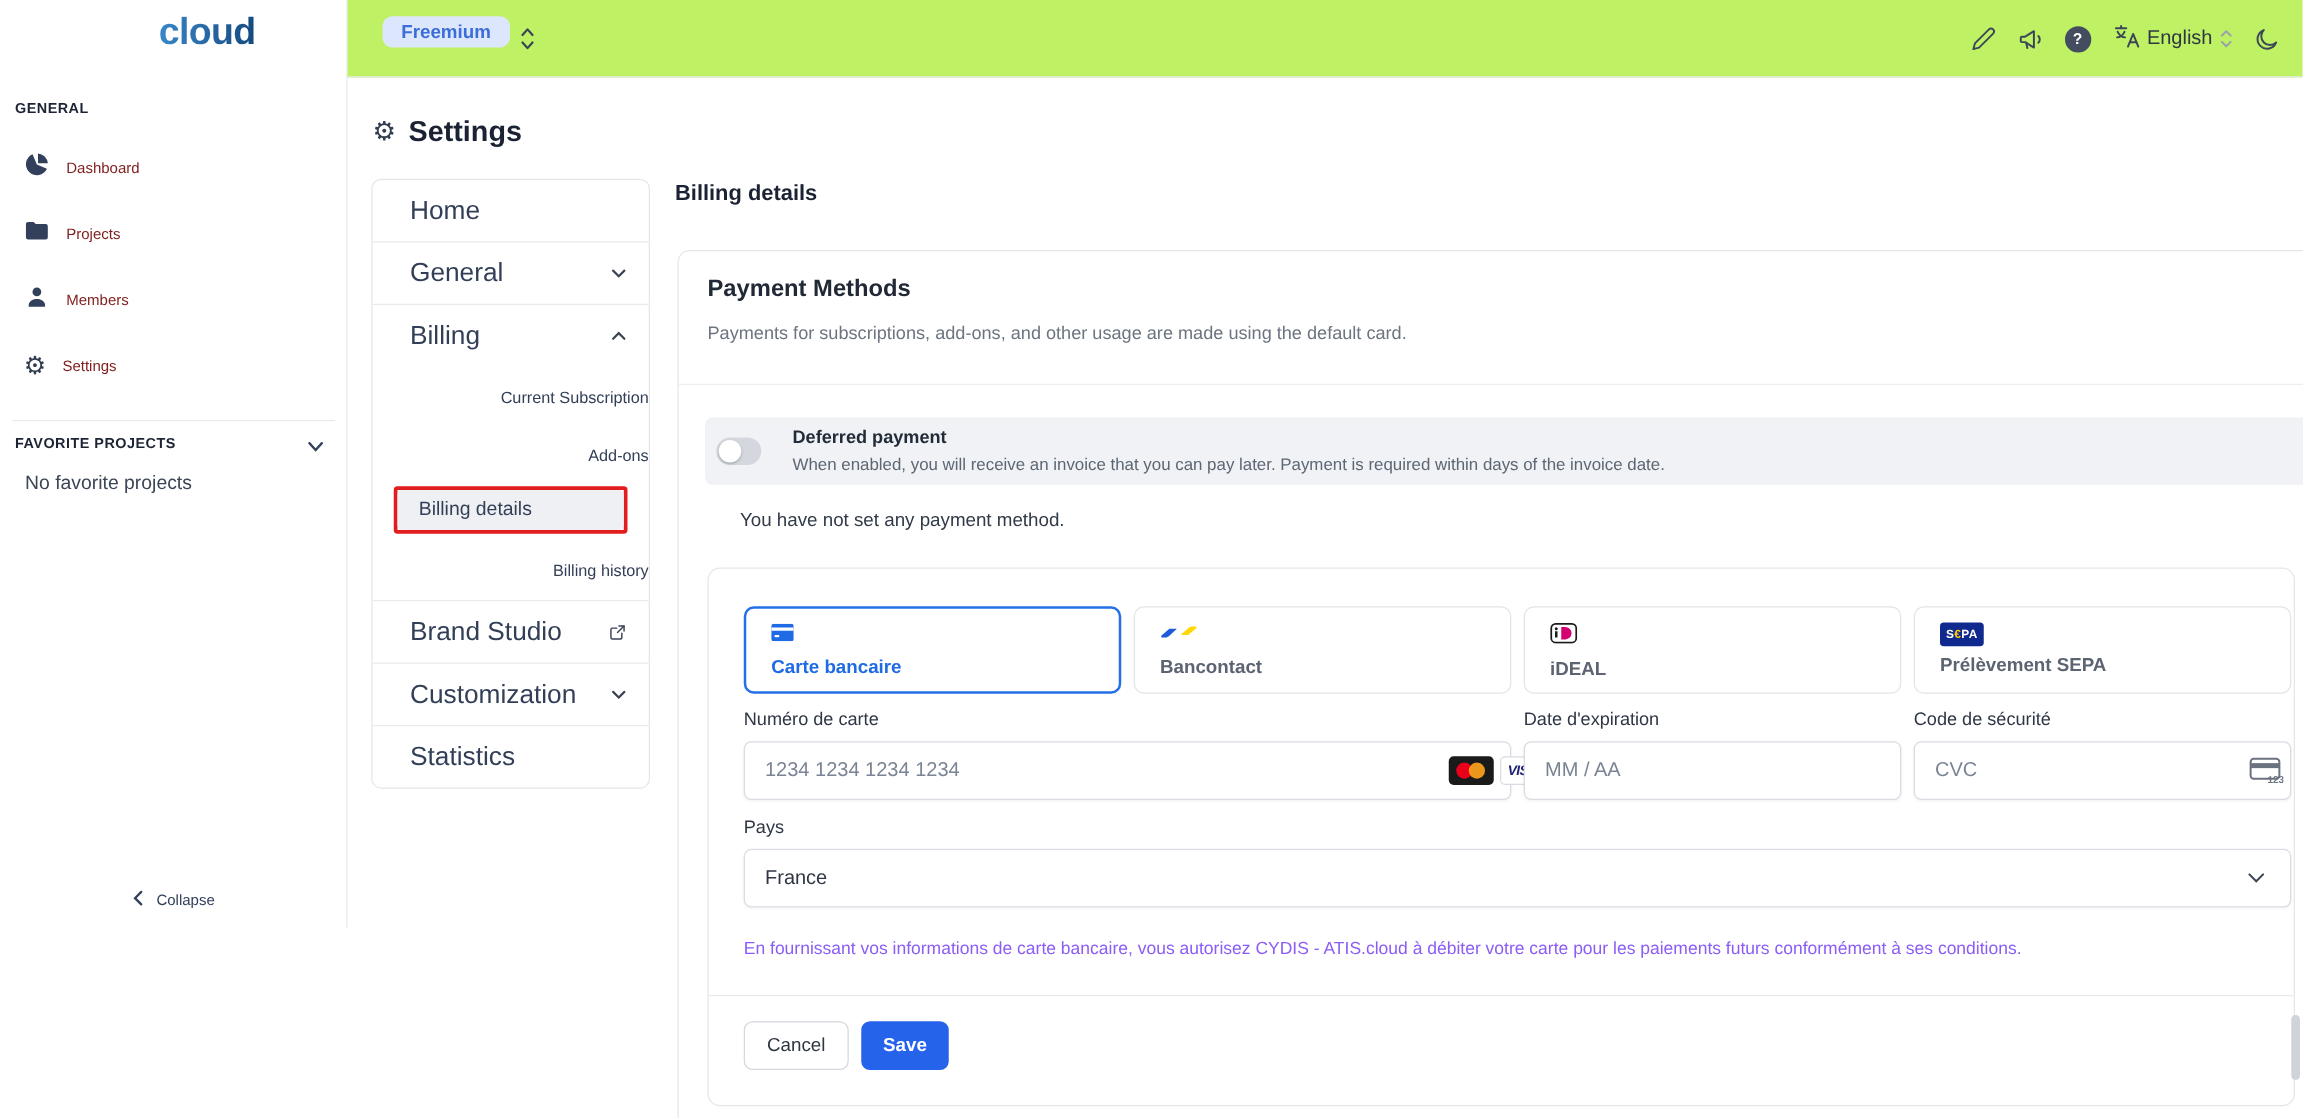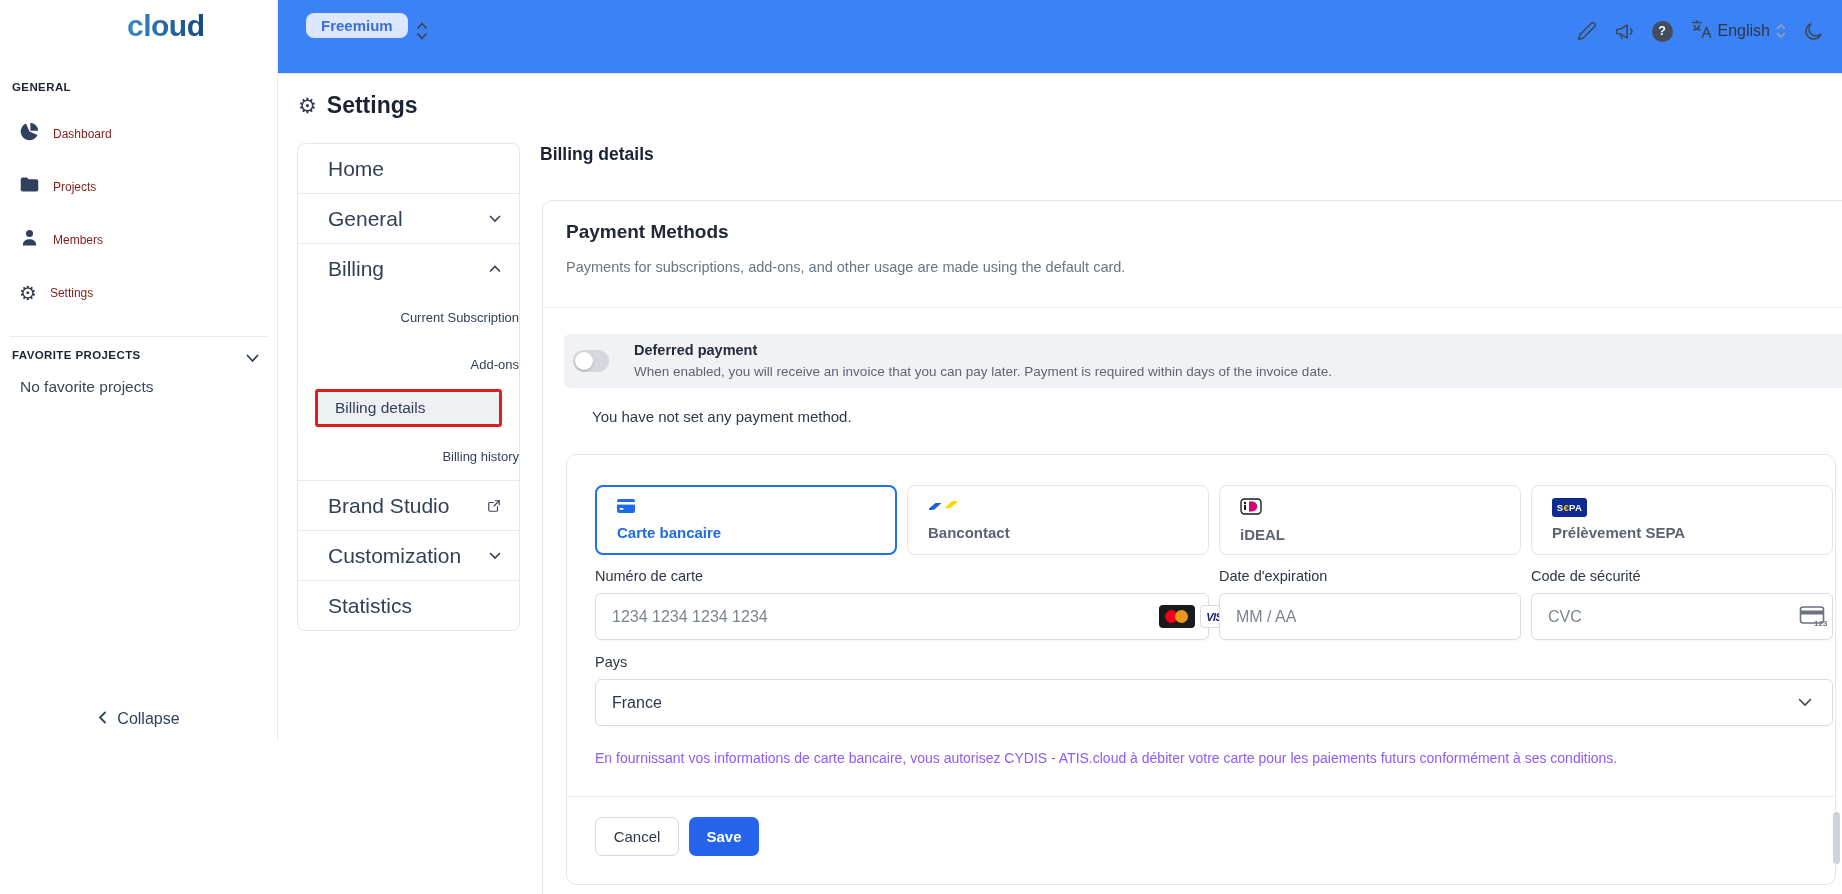--- a/index.html
+++ b/index.html
@@ -13,24 +13,24 @@
     letter-spacing:-0.5px; background:linear-gradient(90deg,#3a87c8,#15497f);
     -webkit-background-clip:text; background-clip:text; color:transparent; }
   .side-section { position:absolute; left:12px; font-size:11.5px; font-weight:700;
     letter-spacing:.4px; color:#1c2333; }
   .side-item { position:absolute; left:0; width:278px; height:53px; display:flex;
     align-items:center; gap:13px; padding-left:19px; cursor:pointer; }
   .side-item .lbl { font-size:12px; font-weight:500; color:#7f1d1d; }
   .side-divider { position:absolute; left:10px; width:258px; border-top:1px solid #e8eaee; }
   .fav-empty { position:absolute; left:20px; top:378px; font-size:15.5px; color:#3c4657; }
   .collapse { position:absolute; left:0; bottom:14px; width:278px; display:flex;
-    justify-content:center; align-items:center; gap:10px; font-size:16px; color:#33405c; cursor:pointer; }
+    justify-content:center; align-items:center; gap:10px; font-size:12px; color:#33405c; cursor:pointer; }
 
   
-  #topbar { position:absolute; left:278px; top:0; right:0; height:74px; background:#3b82f6;
+  #topbar { position:absolute; left:278px; top:0; right:0; height:62px; background:#bef264;
     border-bottom:1px solid #e8eaee; }
   .plan-badge { position:absolute; left:28px; top:13px; height:25px; padding:0 15px;
     display:flex; align-items:center; background:#dce6fc; color:#3b6ed8;
     font-size:15px; font-weight:600; border-radius:8px; cursor:pointer; }
   .plan-caret { position:absolute; left:138px; top:21px; cursor:pointer; }
   .topbar-right { position:absolute; right:18px; top:0; height:62px; display:flex;
     align-items:center; gap:17px; }
   .tb-icon { display:flex; align-items:center; justify-content:center; cursor:pointer; }
   .help-circle { width:21px; height:21px; border-radius:50%; background:#434d5f; color:#fff;
     font-size:12.5px; font-weight:700; display:flex; align-items:center; justify-content:center; }

